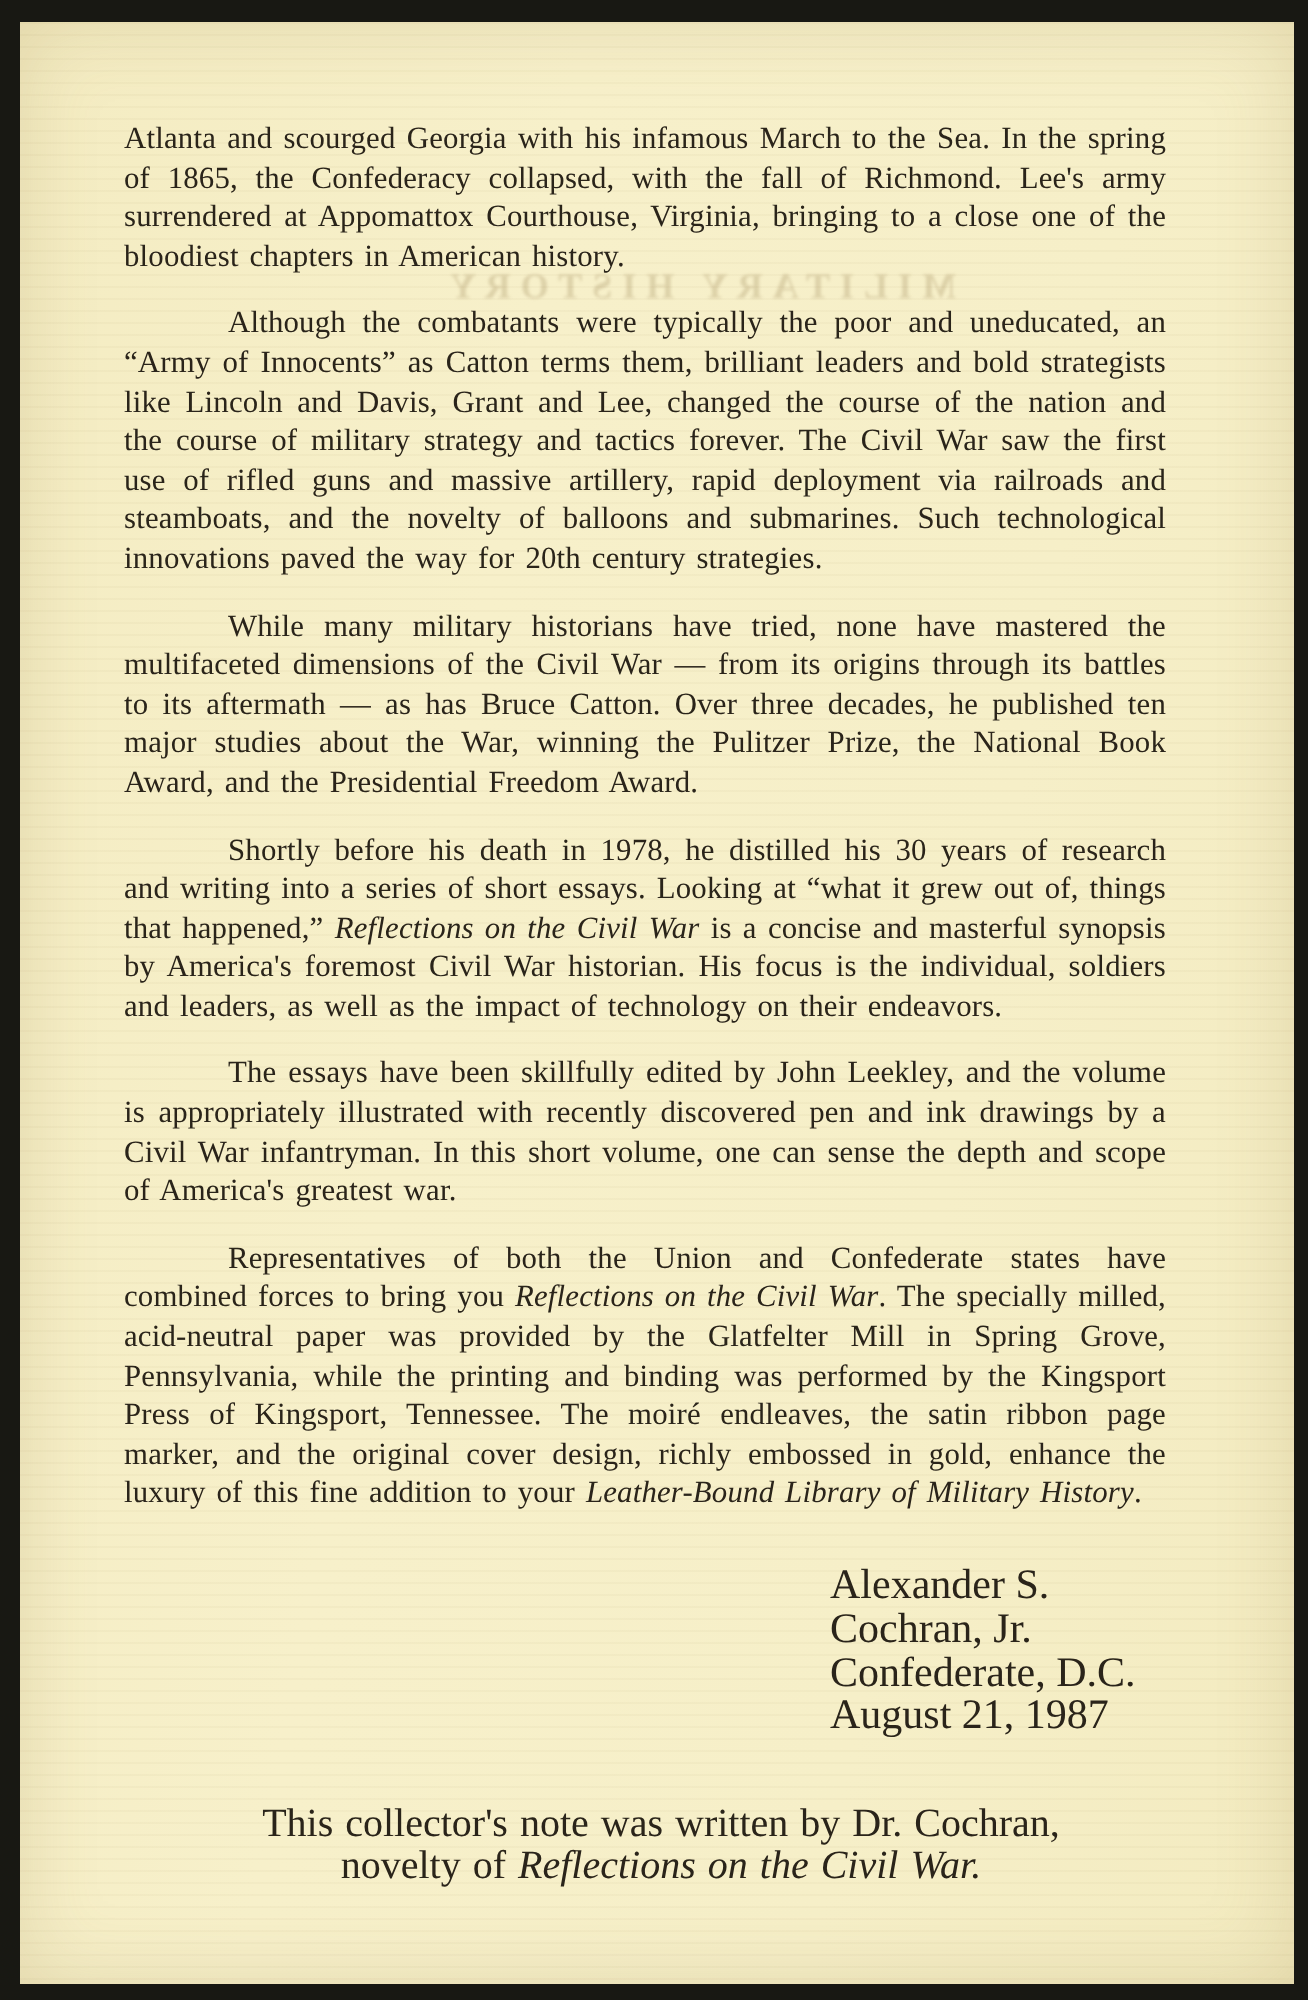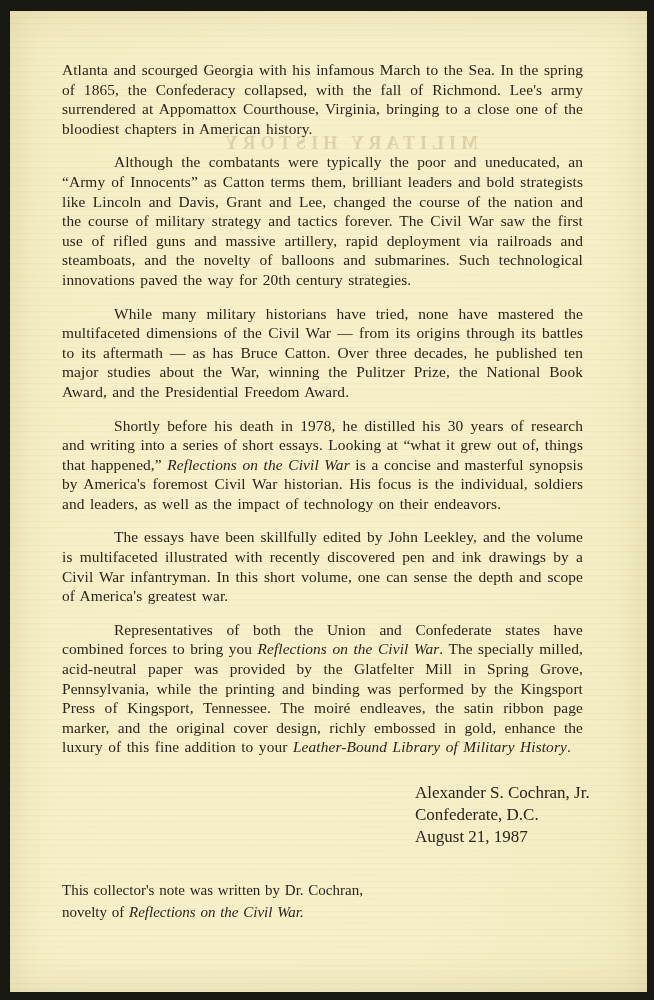--- a/index.html
+++ b/index.html
@@ -52,47 +52,47 @@
     line-height: 19.6px;
     text-align: justify;
     letter-spacing: 0.1px;
     word-spacing: 1.5px;
   }
   .para.indented { text-indent: 52px; }
   .para .it, .colophon-line .it { font-style: italic; }
   .signature {
     margin-top: 25px;
     margin-left: 353px;
-    font-size: 17px;
+    font-size: 21px;
     line-height: 21.8px;
   }
   .colophon {
     margin-top: 33px;
-    text-align: left;
-    font-size: 15px;
+    text-align: center;
+    font-size: 20px;
     line-height: 21.2px;
     word-spacing: 1px;
   }
 </style>
 </head>
 <body>
 
 <div class="scan">
   <div class="paper">
 
     <div class="ghost">MILITARY HISTORY</div>
 
     <div class="content">
 
       <div id="paragraphs">
           <p class="para"><span>Atlanta and scourged Georgia with his infamous March to the Sea. In the spring of 1865, the Confederacy collapsed, with the fall of Richmond. Lee's army surrendered at Appomattox Courthouse, Virginia, bringing to a close one of the bloodiest chapters in American history.</span></p>
           <p class="para indented"><span>Although the combatants were typically the poor and uneducated, an “Army of Innocents” as Catton terms them, brilliant leaders and bold strategists like Lincoln and Davis, Grant and Lee, changed the course of the nation and the course of military strategy and tactics forever. The Civil War saw the first use of rifled guns and massive artillery, rapid deployment via railroads and steamboats, and the novelty of balloons and submarines. Such technological innovations paved the way for 20th century strategies.</span></p>
           <p class="para indented"><span>While many military historians have tried, none have mastered the multifaceted dimensions of the Civil War — from its origins through its battles to its aftermath — as has Bruce Catton. Over three decades, he published ten major studies about the War, winning the Pulitzer Prize, the National Book Award, and the Presidential Freedom Award.</span></p>
           <p class="para indented"><span>Shortly before his death in 1978, he distilled his 30 years of research and writing into a series of short essays. Looking at “what it grew out of, things that happened,” </span><span class="it">Reflections on the Civil War</span><span> is a concise and masterful synopsis by America's foremost Civil War historian. His focus is the individual, soldiers and leaders, as well as the impact of technology on their endeavors.</span></p>
-          <p class="para indented"><span>The essays have been skillfully edited by John Leekley, and the volume is multifaceted illustrated with recently discovered pen and ink drawings by a Civil War infantryman. In this short volume, one can sense the depth and scope of America's greatest war.</span></p>
+          <p class="para indented"><span>The essays have been skillfully edited by John Leekley, and the volume is appropriately illustrated with recently discovered pen and ink drawings by a Civil War infantryman. In this short volume, one can sense the depth and scope of America's greatest war.</span></p>
           <p class="para indented"><span>Representatives of both the Union and Confederate states have combined forces to bring you </span><span class="it">Reflections on the Civil War</span><span>. The specially milled, acid-neutral paper was provided by the Glatfelter Mill in Spring Grove, Pennsylvania, while the printing and binding was performed by the Kingsport Press of Kingsport, Tennessee. The moiré endleaves, the satin ribbon page marker, and the original cover design, richly embossed in gold, enhance the luxury of this fine addition to your </span><span class="it">Leather-Bound Library of Military History</span><span>.</span></p>
         </div>
 
       <div class="signature">
         <div>Alexander S. Cochran, Jr.</div>
         <div>Confederate, D.C.</div>
         <div>August 21, 1987</div>
       </div>
 
       <div id="colophon" class="colophon">

